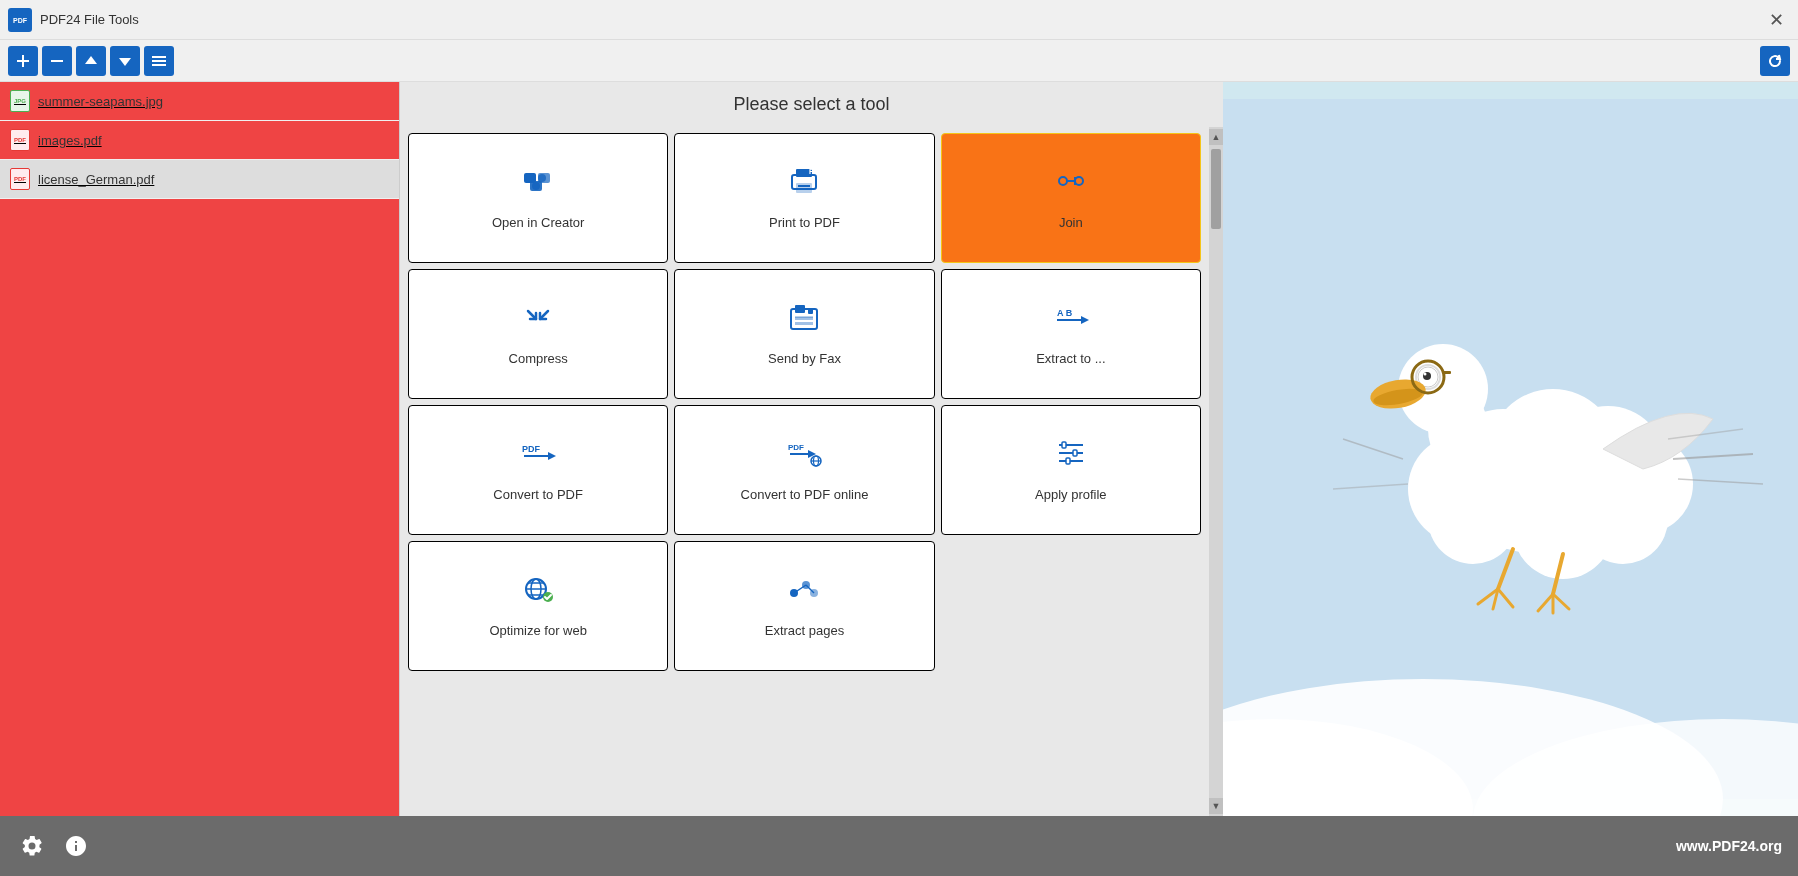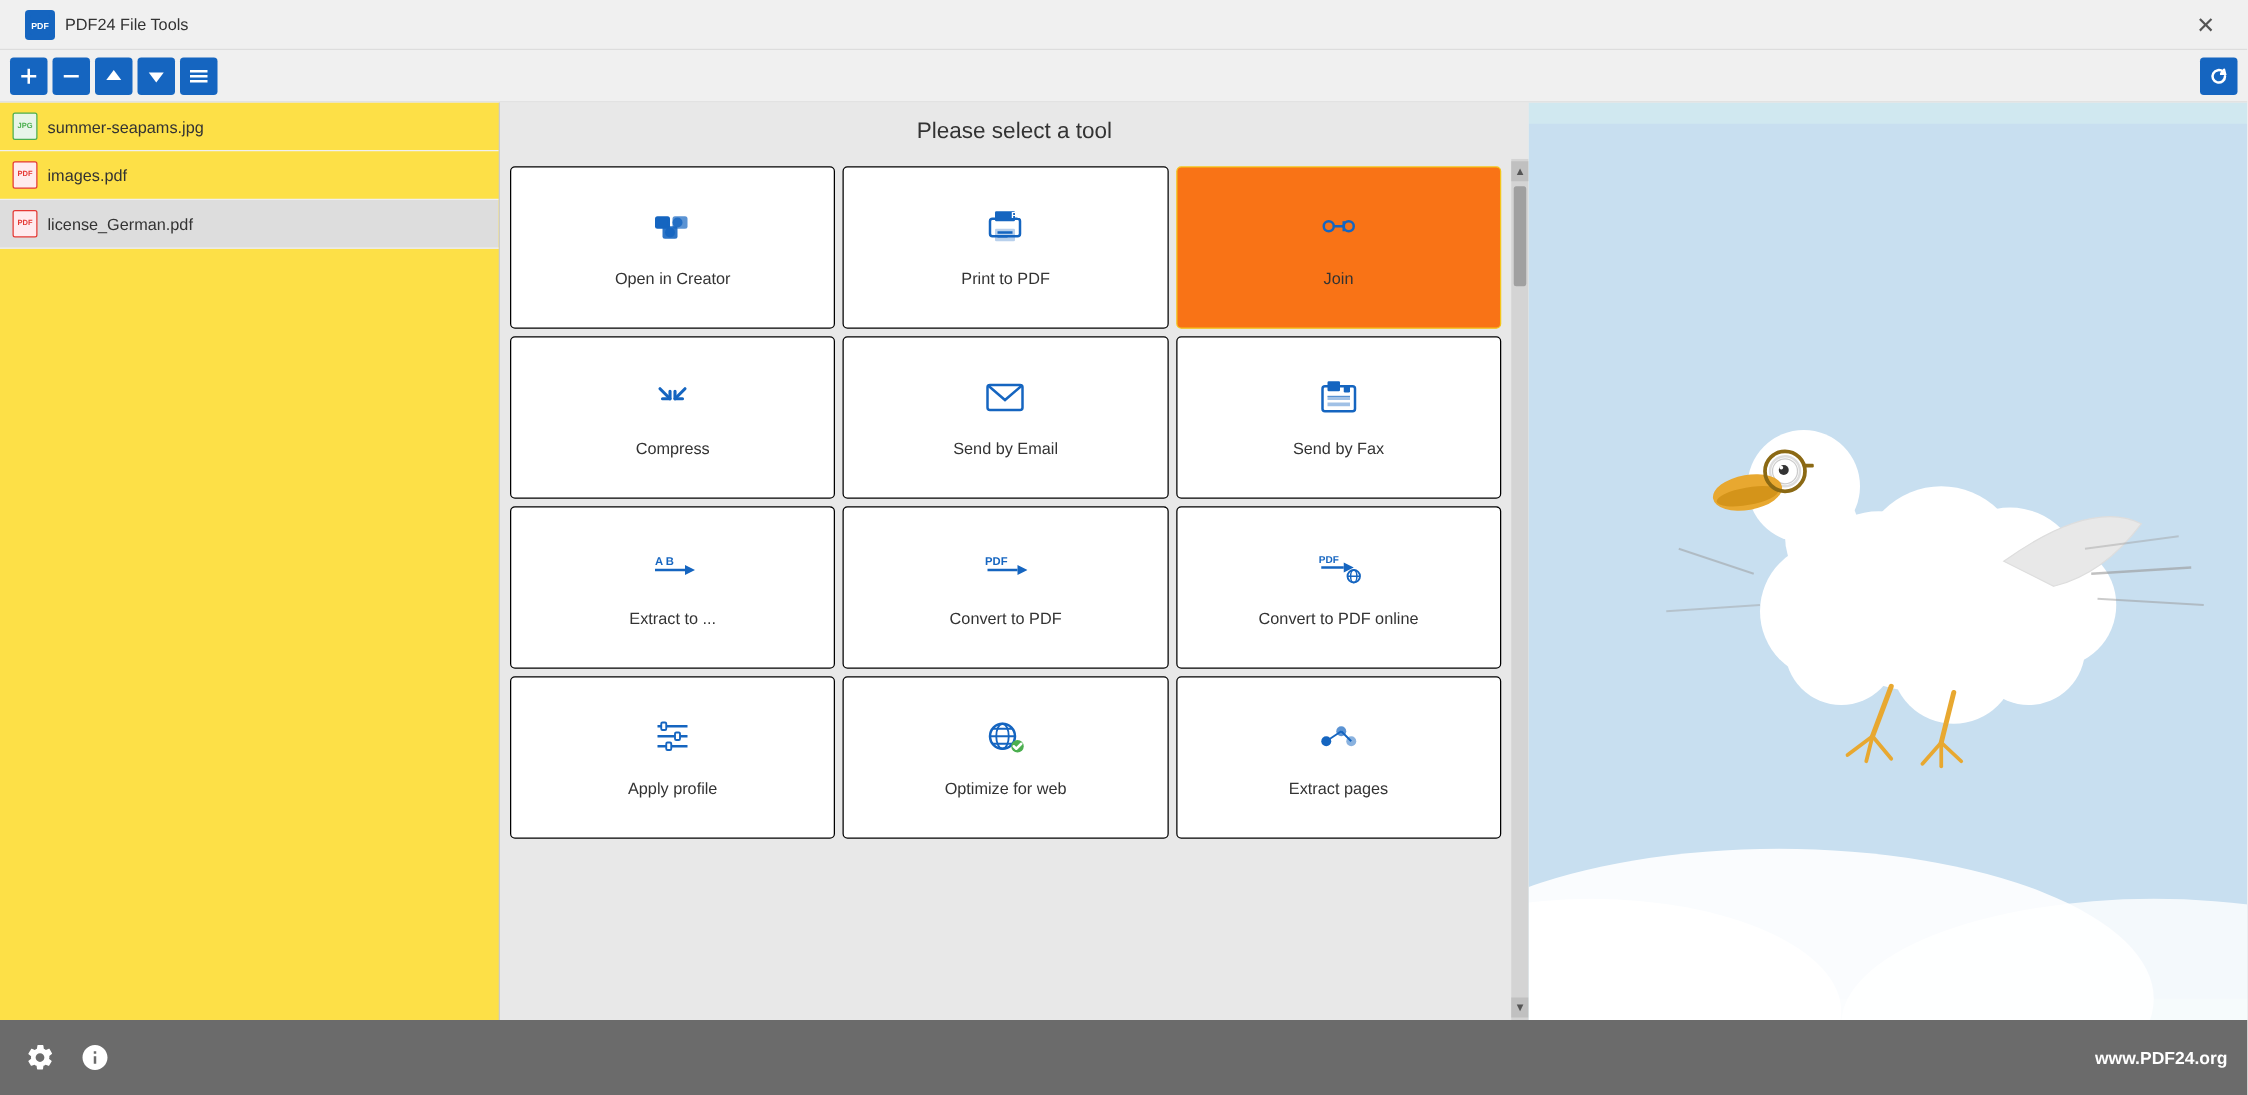--- a/index.html
+++ b/index.html
@@ -12,21 +12,21 @@
       display: flex;
       flex-direction: column;
     }
 
     
     .title-bar {
       background: #f0f0f0;
       display: flex;
       align-items: center;
       justify-content: space-between;
-      padding: 6px 20px;
+      padding: 6px 8px;
       border-bottom: 1px solid #ddd;
       height: 40px;
     }
     .title-bar-left {
       display: flex;
       align-items: center;
       gap: 8px;
     }
     .app-icon {
       width: 24px;
@@ -94,23 +94,24 @@
     
     .main-content {
       display: flex;
       flex: 1;
       overflow: hidden;
     }
 
     
     .file-panel {
       width: 400px;
-      background: #fde047;
+      background: #ef4444;
       border-right: 1px solid #ccc;
       overflow-y: auto;
+      text-decoration: underline;
     }
     .file-item {
       display: flex;
       align-items: center;
       padding: 8px 10px;
       gap: 8px;
       cursor: pointer;
       font-size: 13px;
       color: #333;
       border-bottom: 1px solid #f0f0f0;
@@ -399,29 +400,20 @@
             <svg width="36" height="36" viewBox="0 0 36 36" fill="none">
               <line x1="8" y1="12" x2="16" y2="20" stroke="#1565c0" stroke-width="2.5" stroke-linecap="round"></line>
               <polyline points="10,20 16,20 16,14" stroke="#1565c0" stroke-width="2.5" fill="none" stroke-linecap="round" stroke-linejoin="round"></polyline>
               <line x1="28" y1="12" x2="20" y2="20" stroke="#1565c0" stroke-width="2.5" stroke-linecap="round"></line>
               <polyline points="26,20 20,20 20,14" stroke="#1565c0" stroke-width="2.5" fill="none" stroke-linecap="round" stroke-linejoin="round"></polyline>
             </svg>
           </div>
           <span class="tool-label">Compress</span>
         </button>
 
-        <button class="tool-btn">
-          <div class="tool-icon">
-            <svg width="36" height="36" viewBox="0 0 36 36" fill="none">
-              <rect x="4" y="9" width="28" height="20" rx="2" stroke="#1565c0" stroke-width="2" fill="none"></rect>
-              <polyline points="4,9 18,21 32,9" stroke="#1565c0" stroke-width="2" fill="none"></polyline>
-            </svg>
-          </div>
-          <span class="tool-label">Send by Email</span>
-        </button>
 
         <button class="tool-btn">
           <div class="tool-icon">
             <svg width="36" height="36" viewBox="0 0 36 36" fill="none">
               <rect x="5" y="10" width="26" height="20" rx="2" stroke="#1565c0" stroke-width="2" fill="none"></rect>
               <rect x="9" y="6" width="10" height="8" rx="1" fill="#1565c0"></rect>
               <rect x="9" y="18" width="18" height="3" fill="#1565c0" opacity="0.4"></rect>
               <rect x="9" y="23" width="18" height="3" fill="#1565c0" opacity="0.4"></rect>
               <rect x="22" y="10" width="5" height="5" rx="1" fill="#1565c0"></rect>
               <line x1="9" y1="18" x2="27" y2="18" stroke="#1565c0" stroke-width="1" opacity="0.6"></line>

